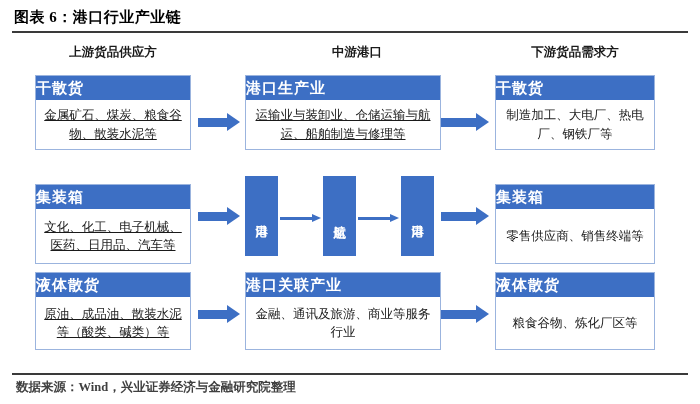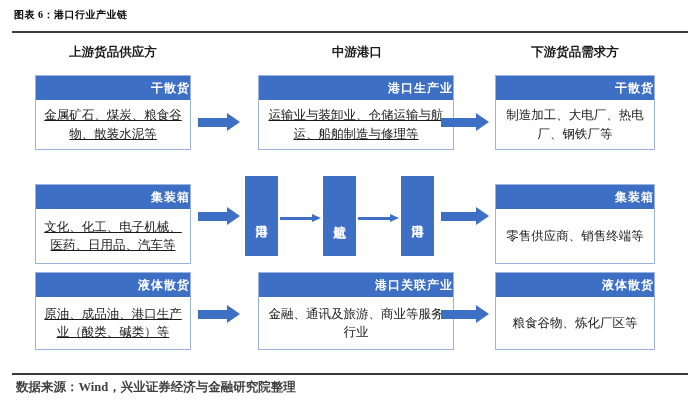--- a/index.html
+++ b/index.html
@@ -8,21 +8,21 @@
     background:#ffffff;
     font-family:"Liberation Serif","DejaVu Serif",serif;
     overflow:hidden;
     position:relative;
   }
   .figure{position:absolute;inset:0;}
 
   
   .title{
     position:absolute;left:14px;top:8px;
-    font-size:10px;font-weight:bold;color:#000;
+    font-size:15px;font-weight:bold;color:#000;
     letter-spacing:.5px;white-space:nowrap;
   }
   .title-rule{
     position:absolute;left:12px;top:31px;width:676px;height:2px;
     background:#3a3a3a;
   }
 
   
   .col-head{
     position:absolute;top:44px;
@@ -37,43 +37,43 @@
   .card{
     position:absolute;
     border:1px solid #9bb4de;
     background:#ffffff;
     box-sizing:border-box;
     display:flex;flex-direction:column;
   }
   .card-head{
     background:#3d6fc4;
     color:#ffffff;
-    font-size:12px;
+    font-size:15px;
     font-weight:bold;
     height:24px;
     line-height:24px;
-    text-align:right;
+    text-align:left;
     letter-spacing:1px;
     flex:0 0 auto;
   }
   .card-body{
     flex:1 1 auto;
     display:flex;align-items:center;justify-content:center;
     padding:2px 7px;
     font-size:12.5px;
     color:#1a1a1a;
     line-height:1.45;
     text-align:center;
     box-sizing:border-box;
   }
   .card-body.just{text-align:center;text-decoration:underline;}
 
   
   .col-a{left:35px;width:156px;}
-  .col-b{left:258px;width:196px;}
+  .col-b{left:245px;width:196px;}
   .col-c{left:495px;width:160px;}
 
   .row-1{top:75px;height:75px;}
   .row-2{top:184px;height:80px;}
   .row-3{top:272px;height:78px;}
 
   
   .chain-box{
     position:absolute;
     background:#3d6fc4;
@@ -222,21 +222,21 @@
     <div class="shaft"></div>
       <div class="head"></div>
   </div>
   <div class="arrow a-r2-2">
     <div class="shaft"></div>
       <div class="head"></div>
   </div>
 
   <div class="card col-a row-3">
     <div class="card-head">液体散货</div>
-    <div class="card-body just">原油、成品油、港口生产业（酸类、碱类）等</div>
+    <div class="card-body just">原油、成品油、散装水泥等（酸类、碱类）等</div>
   </div>
 
   <div class="card col-b row-3">
     <div class="card-head">港口关联产业</div>
     <div class="card-body">金融、通讯及旅游、商业等服务行业</div>
   </div>
 
   <div class="card col-c row-3">
     <div class="card-head">液体散货</div>
     <div class="card-body">粮食谷物、炼化厂区等</div>

